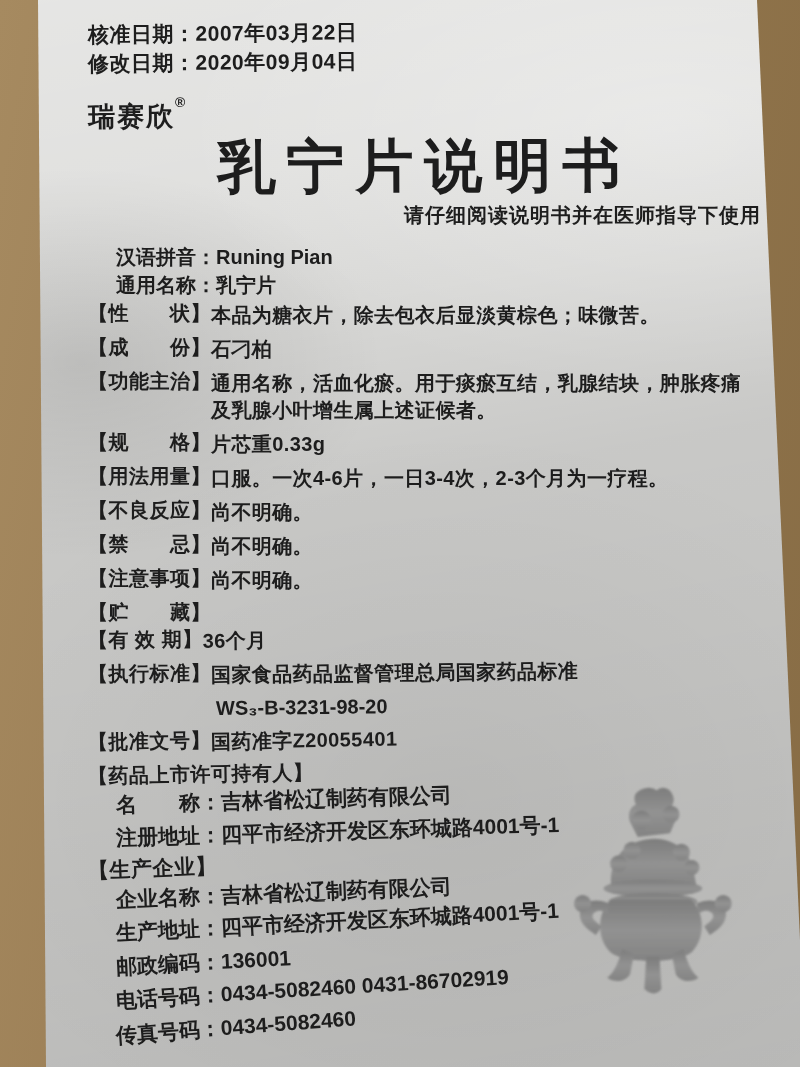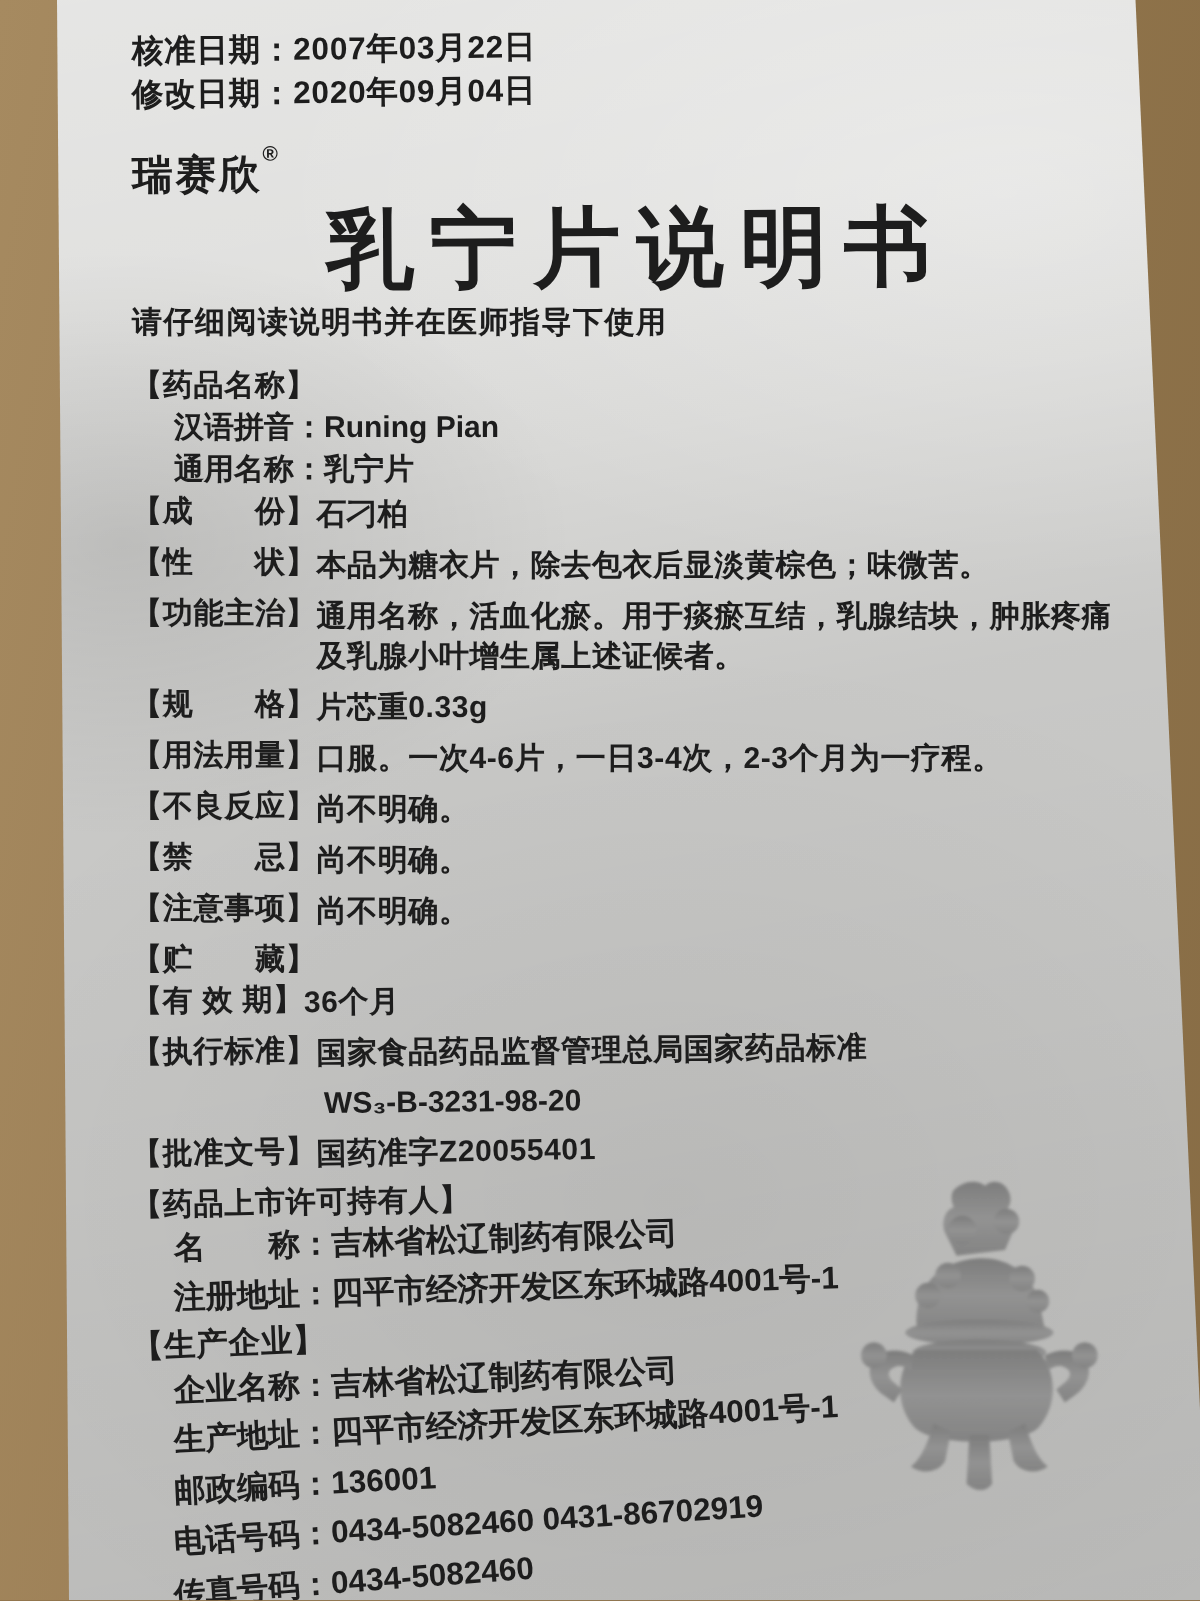--- a/index.html
+++ b/index.html
@@ -39,21 +39,21 @@
   }
   .line{margin-bottom:8px;white-space:pre;transform-origin:left center;}
   .dates .line{font-size:21px;letter-spacing:.5px;}
   .brand{margin-top:22px;font-size:27px;letter-spacing:2px;transform-origin:left center;}
   .brand sup{font-size:14px;vertical-align:18px;}
   .title{
     margin:6px 0 10px 0;text-align:center;
     font-size:58px;font-weight:900;letter-spacing:11px;
     transform:rotate(-.3deg);
   }
-  .subtitle{text-align:left;font-size:20px;letter-spacing:1px;margin-bottom:22px;}
+  .subtitle{text-align:right;font-size:20px;letter-spacing:1px;margin-bottom:22px;}
   .row{display:flex;align-items:flex-start;margin-bottom:8px;transform-origin:left center;}
   .lab{flex:0 0 auto;white-space:pre;letter-spacing:.5px;}
   .txt{flex:1 1 auto;line-height:1.35;margin-top:-1px;white-space:normal;letter-spacing:.4px;}
   .sub{margin-left:28px;}
   .indent{margin-left:128px;}
   .gap{height:6px;}
   .big{font-size:21px;}
   
   .ta{transform:rotate(-.6deg);} .tb{transform:rotate(-1deg);}
   .tc{transform:rotate(-1.7deg);} .td{transform:rotate(-2.3deg);}
@@ -74,34 +74,31 @@
       <div class="dates">
         <div class="line ta">核准日期：2007年03月22日</div>
         <div class="line ta">修改日期：2020年09月04日</div>
       </div>
 
       <div class="brand ta"><span>瑞赛欣</span><sup>®</sup></div>
 
       <div class="title">乳宁片说明书</div>
       <div class="subtitle">请仔细阅读说明书并在医师指导下使用</div>
 
-      <div class="row">
-        <span class="lab">【药品名称】</span>
-      </div>
       <div class="line sub">汉语拼音：Runing Pian</div>
       <div class="line sub">通用名称：乳宁片</div>
 
       <div class="row">
+        <span class="lab">【性　　状】</span>
+        <span class="txt">本品为糖衣片，除去包衣后显淡黄棕色；味微苦。</span>
+      </div>
+
+      <div class="row">
         <span class="lab">【成　　份】</span>
         <span class="txt">石刁柏</span>
-      </div>
-
-      <div class="row">
-        <span class="lab">【性　　状】</span>
-        <span class="txt">本品为糖衣片，除去包衣后显淡黄棕色；味微苦。</span>
       </div>
 
       <div class="row">
         <span class="lab">【功能主治】</span>
         <span class="txt">通用名称，活血化瘀。用于痰瘀互结，乳腺结块，肿胀疼痛及乳腺小叶增生属上述证候者。</span>
       </div>
 
       <div class="row">
         <span class="lab">【规　　格】</span>
         <span class="txt">片芯重0.33g</span>

